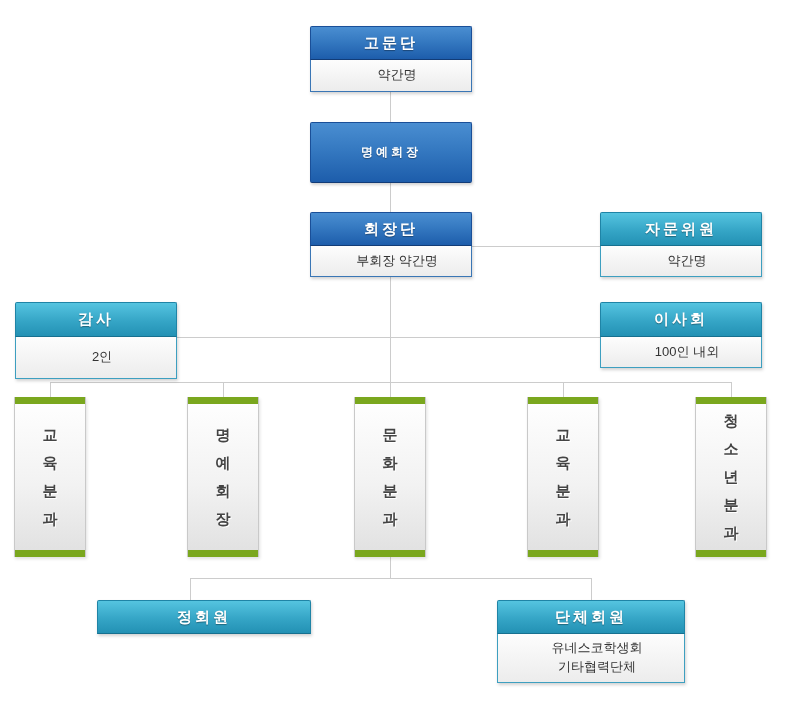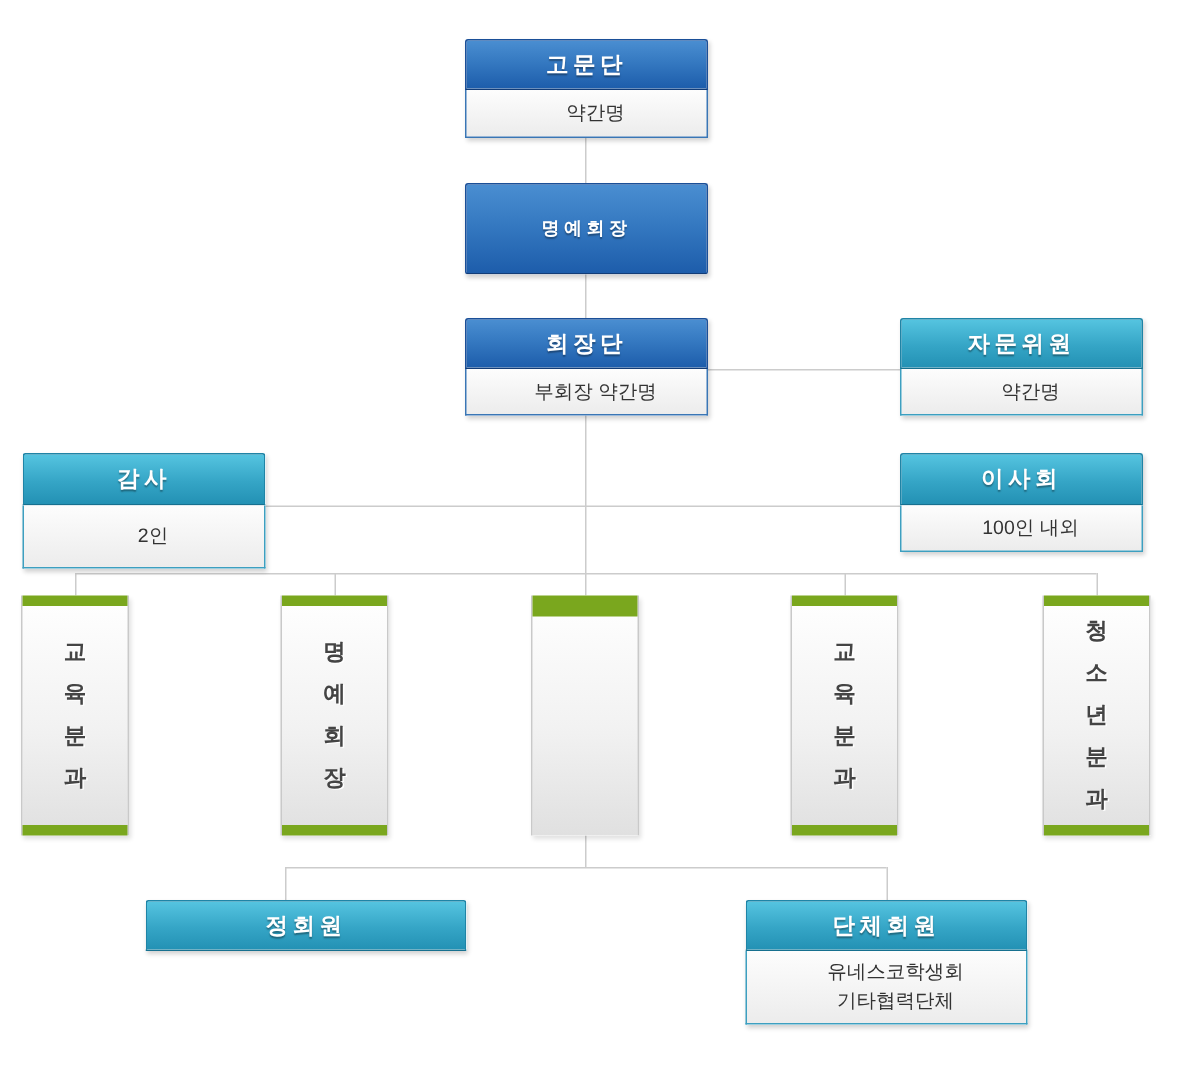--- a/index.html
+++ b/index.html
@@ -137,20 +137,23 @@
   <div class="division" style="left:187px; top:397px;">
     <div class="gbar"></div>
     <div class="mid">
         <span class="vlabel">명예회장</span>
       </div>
     <div class="gbar"></div>
   </div>
 
   <div class="division" style="left:354px; top:397px;">
     <div class="gbar"></div>
+    <div class="mid">
+        <span class="vlabel">문화분과</span>
+      </div>
     <div class="gbar"></div>
   </div>
 
   <div class="division" style="left:527px; top:397px;">
     <div class="gbar"></div>
     <div class="mid">
         <span class="vlabel">교육분과</span>
       </div>
     <div class="gbar"></div>
   </div>

